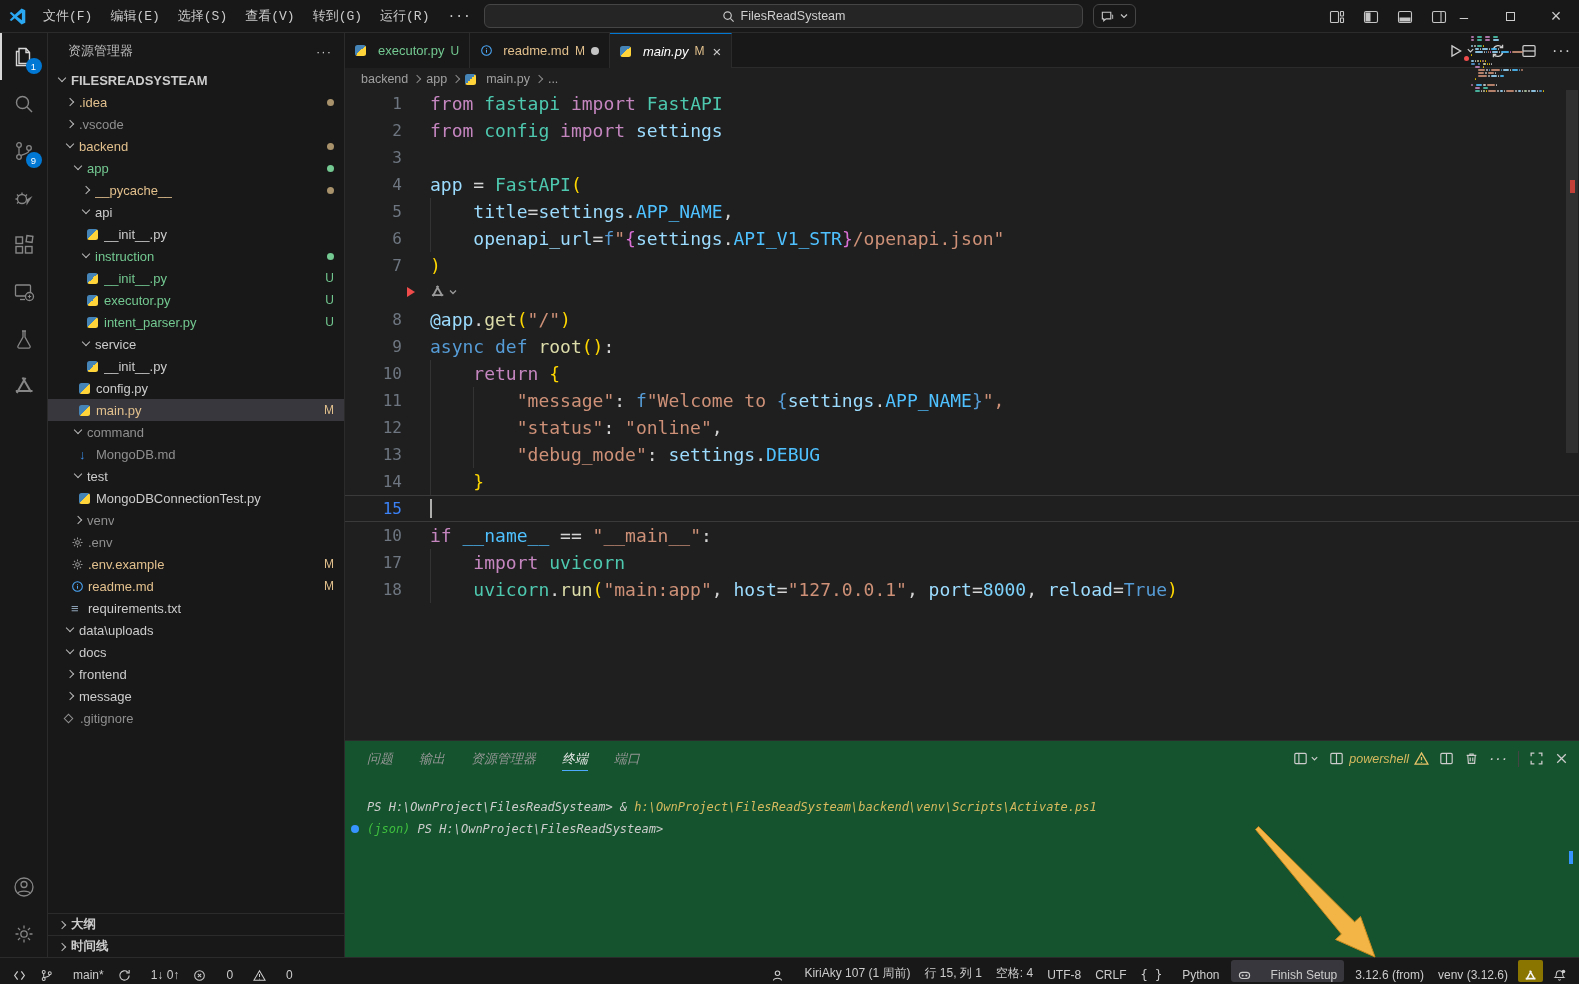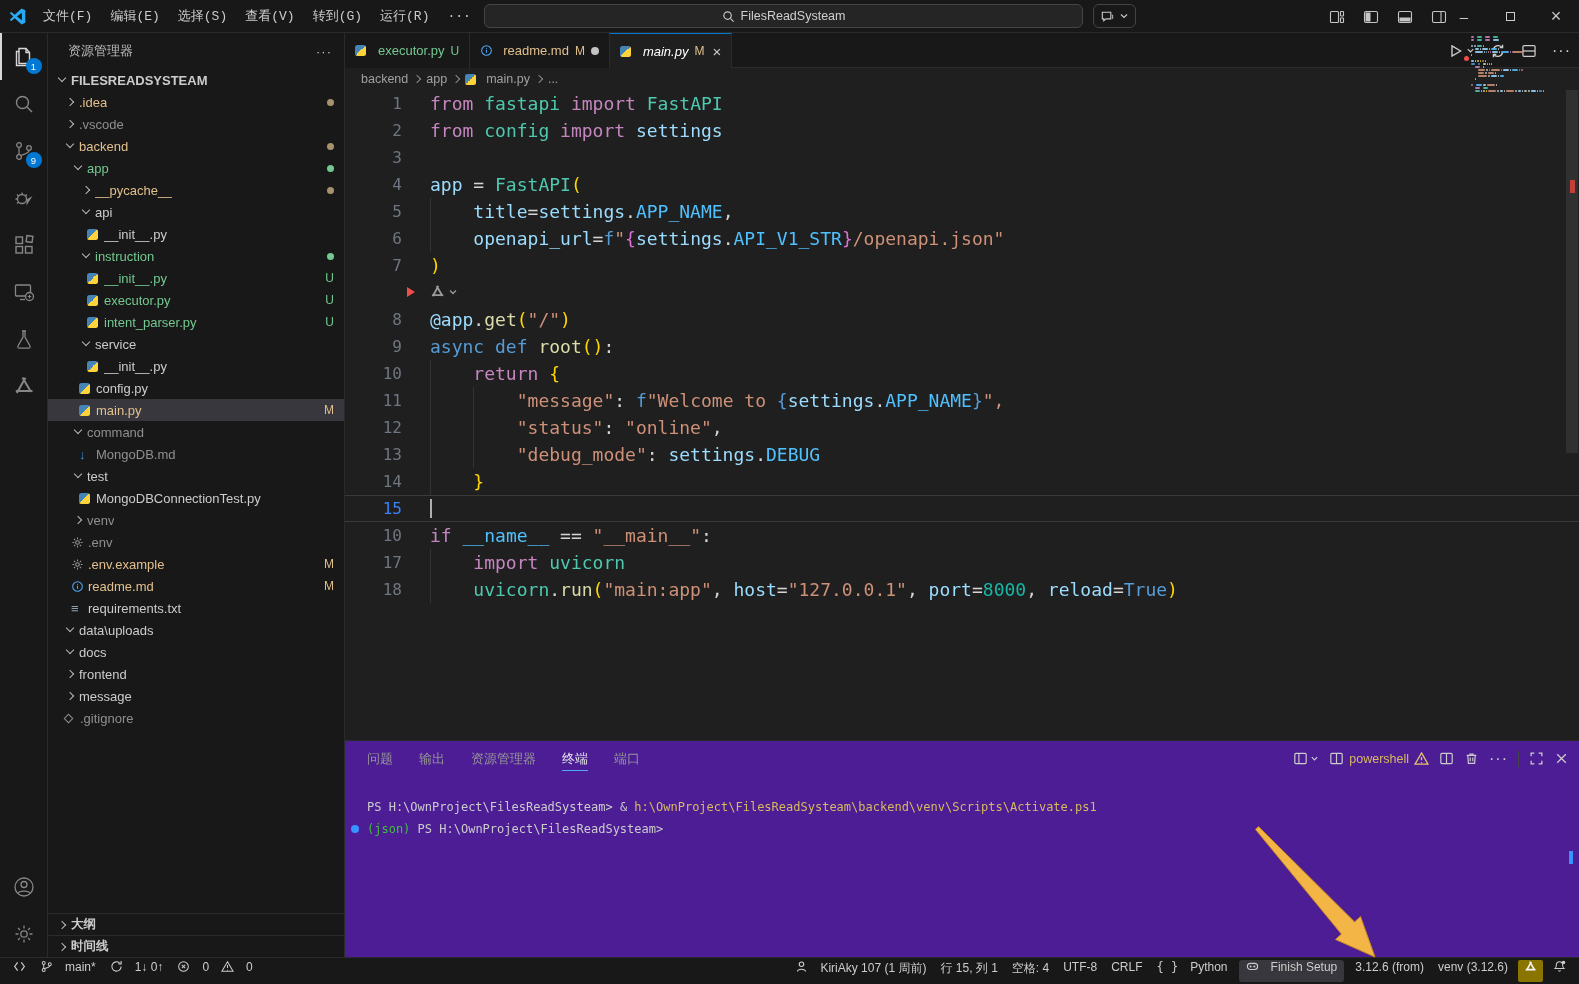--- a/index.html
+++ b/index.html
@@ -78,56 +78,56 @@
   .code-area{position:absolute;top:57px;left:0;right:0;bottom:217px;overflow:hidden;
     font-family:"DejaVu Sans Mono","Liberation Mono",monospace;font-size:18px;}
   .cl{height:27px;display:flex;align-items:center;}
   .cl .ln{width:57px;flex:none;text-align:right;color:#6e7681;font-size:16px;}
   .cl .ct{margin-left:28px;white-space:pre;position:relative;height:27px;line-height:27px;}
   .cl.cur{border-top:1px solid #3a3a3a;border-bottom:1px solid #3a3a3a;}
   .cl.cur .ln{color:#3b82f6;}
   .caret{position:absolute;left:0;top:4px;width:1.5px;height:19px;background:#aeafad;}
   .ig{position:absolute;top:0;bottom:0;width:1px;background:#333333;}
   .tk-kw{color:#C586C0;} .tk-mod{color:#4EC9B0;} .tk-var{color:#9CDCFE;} .tk-varc{color:#4FC1FF;}
-  .tk-blu{color:#569CD6;} .tk-fn{color:#DCDCAA;} .tk-str{color:#CE9178;} .tk-num{color:#14b8a6;}
+  .tk-blu{color:#569CD6;} .tk-fn{color:#DCDCAA;} .tk-str{color:#CE9178;} .tk-num{color:#7dd3fc;}
   .tk-pl{color:#D4D4D4;} .tk-br1{color:#FFD700;} .tk-brp{color:#DA70D6;}
   .widget-row{height:27px;position:relative;}
   .gutter-arrow{position:absolute;left:62px;top:8px;width:0;height:0;
     border-left:8px solid #f14c4c;border-top:5px solid transparent;border-bottom:5px solid transparent;}
   .widget-icons{position:absolute;left:85px;top:5px;display:flex;align-items:center;gap:3px;color:#9a9a9a;}
 
   .minimap{position:absolute;top:3px;right:16px;width:92px;}
   .mm-row{height:2px;margin-bottom:1px;display:flex;gap:1px;opacity:.85;}
   .mm-row span{height:2px;border-radius:1px;display:block;}
   .mm-dot{position:absolute;left:-7px;top:20px;width:5px;height:5px;border-radius:50%;background:#f14c4c;}
   .scrollbar{position:absolute;top:0;right:0;bottom:0;width:14px;}
   .sb-slider{position:absolute;top:0;right:1px;width:12px;height:363px;background:#4a4a4a;opacity:.4;}
   .sb-errmark{position:absolute;top:90px;right:4px;width:5px;height:13px;background:#c24038;}
 
   
-  .panel{position:absolute;left:0;right:0;bottom:0;height:217px;background:#4c1d95;border-top:1px solid #2b2b2b;}
+  .panel{position:absolute;left:0;right:0;bottom:0;height:217px;background:#14532d;border-top:1px solid #2b2b2b;font-style:italic;}
   .panel-header{height:35px;display:flex;align-items:center;padding:0 10px 0 22px;}
   .ptab{font-size:13px;color:#969696;margin-right:26px;height:35px;display:flex;align-items:center;position:relative;}
   .ptab.active{color:#e7e7e7;}
   .ptab.active::after{content:"";position:absolute;left:0;right:0;bottom:5px;height:1.5px;background:#4daafc;}
   .panel-toolbar{margin-left:auto;display:flex;align-items:center;gap:10px;color:#cccccc;}
   .panel-toolbar .ico{width:15px;height:15px;}
   .pt-shell{display:flex;align-items:center;gap:5px;font-size:12.5px;color:#d7ba5f;}
   .pt-sep{width:1px;height:16px;background:#444;}
   .terminal{position:absolute;top:55px;left:0;right:14px;bottom:0;
     font-family:"DejaVu Sans Mono","Liberation Mono",monospace;font-size:12px;}
   .tline{height:22px;line-height:22px;white-space:pre;padding-left:22px;position:relative;color:#cccccc;}
   .tdot{position:absolute;left:6px;top:7px;width:8px;height:8px;border-radius:50%;background:#3794ff;}
   .tt-fg{color:#cccccc;} .tt-yellow{color:#d7ba5f;} .tt-green{color:#3fbf3f;}
   .term-scroll{position:absolute;right:6px;top:110px;width:4px;height:13px;background:#3794ff;}
 
   
   .statusbar{position:absolute;left:0;right:0;bottom:0;height:27px;background:#181818;border-top:1px solid #2b2b2b;
     display:flex;align-items:center;font-size:12px;color:#cccccc;padding:0 6px;z-index:5;}
-  .sbitem{display:flex;align-items:flex-start;gap:12px;padding:0 7px;height:22px;white-space:nowrap;}
+  .sbitem{display:flex;align-items:flex-end;gap:20px;padding:0 7px;height:22px;white-space:nowrap;}
   .sbitem .ico{width:13px;height:13px;}
   .sbitem.box{background:#37373d;border-radius:3px;margin:0 4px;}
   .sbitem.olivebox{background:#8a7500;border-radius:2px;color:#f5f5f5;margin:0 3px;padding:0 6px;}
   .sb-left{display:flex;align-items:center;}
   .sb-right{margin-left:auto;display:flex;align-items:center;}
   .braces-ic{font-family:"DejaVu Sans Mono",monospace;font-size:12px;color:#cccccc;}
 
   
   .annot{position:absolute;inset:0;width:1579px;height:984px;pointer-events:none;z-index:50;}
 </style>

